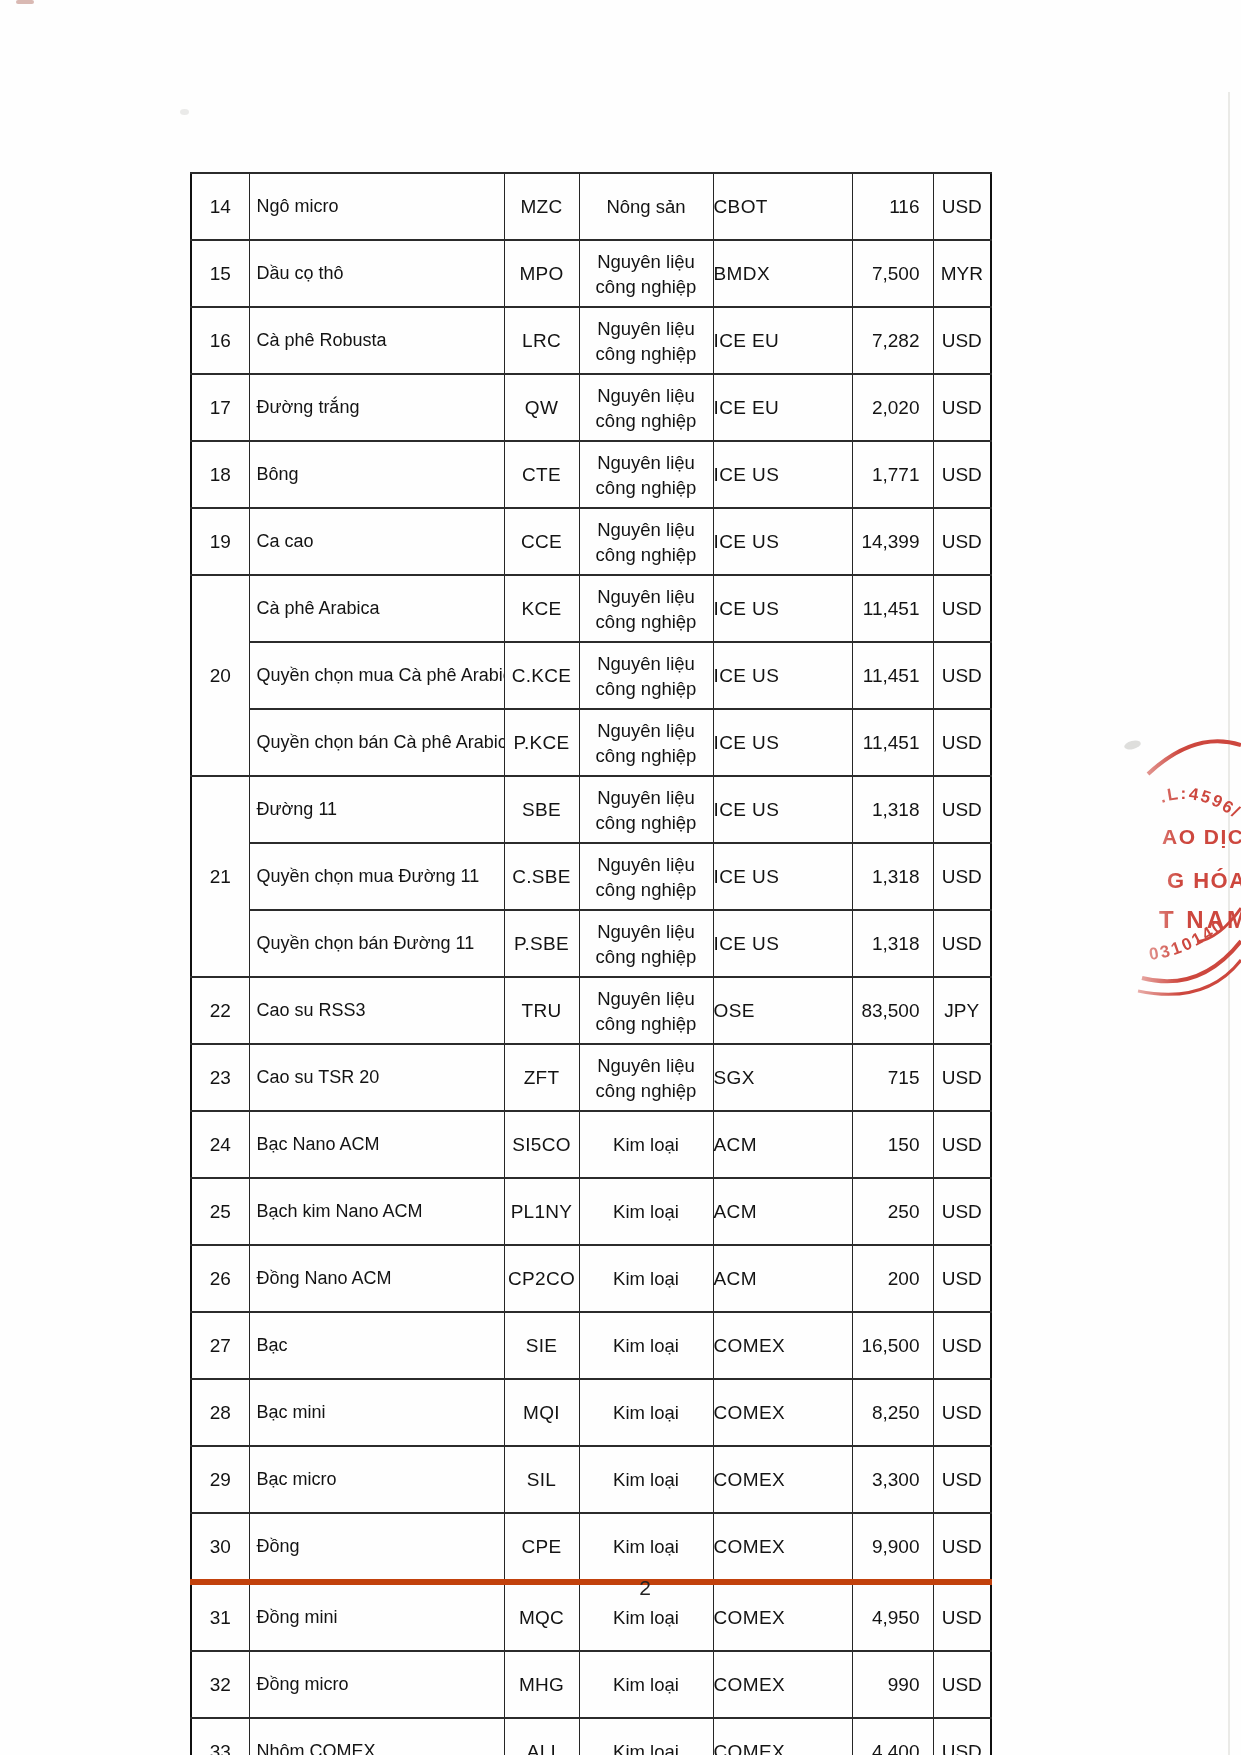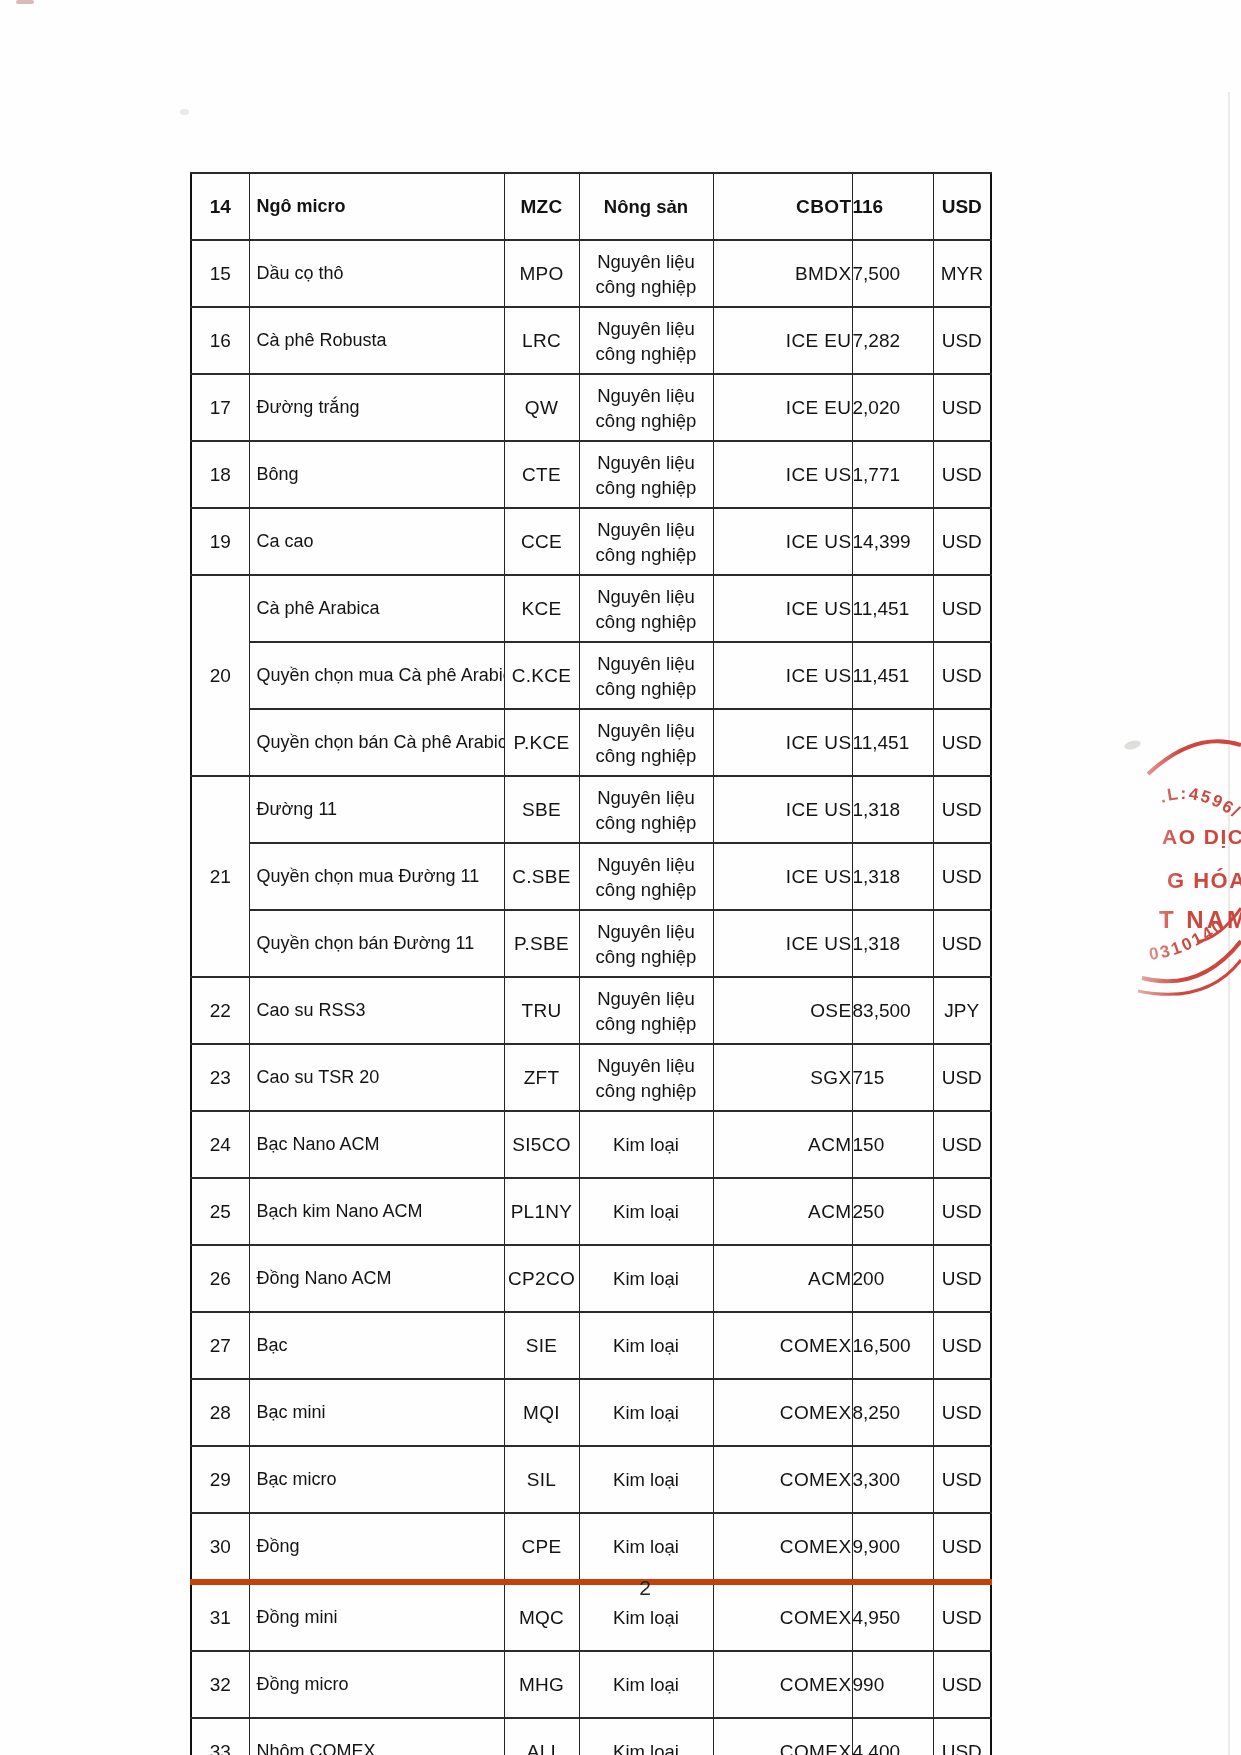--- a/index.html
+++ b/index.html
@@ -18,24 +18,24 @@
   table{border-collapse:collapse;table-layout:fixed;width:800px;border:2.5px solid #101010;}
   td{
     border-left:1.6px solid #262626;border-right:1.6px solid #262626;
     border-top:2px solid #2b2b2b;border-bottom:2px solid #2b2b2b;
     height:57px;padding:0;color:#131313;font-size:19px;vertical-align:middle;
   }
   .c-stt{text-align:center;}
   .c-name{text-align:left;padding-left:7px;font-size:18px;white-space:nowrap;overflow:hidden;}
   .c-code{text-align:center;letter-spacing:.3px;margin-left:38px;}
   .c-cat{text-align:center;font-size:18.5px;line-height:25px;padding:4px 8px;}
-  .c-ex{text-align:right;letter-spacing:.4px;}
-  .c-val{text-align:left;padding-right:13px;margin-left:41px;}
+  .c-ex{text-align:left;letter-spacing:.4px;}
+  .c-val{text-align:right;padding-right:13px;margin-left:41px;}
   .c-cur{text-align:center;border-radius:18px;}
-  tr.bold-row td{font-weight:bold;}
+  tr.bold-row td{font-weight:normal;}
   tr.blue-top td{border-top:6px solid #c2410c;}
   
   .page-number{position:absolute;left:600px;top:1576px;width:90px;text-align:center;
     font-size:21px;color:#222;}
   
   .stamp{position:absolute;left:1118px;top:698px;width:123px;height:310px;}
   .stamp svg{display:block;}
   .stamp text{font-family:"Liberation Sans","DejaVu Sans",sans-serif;font-weight:bold;}
 </style>
 </head>

